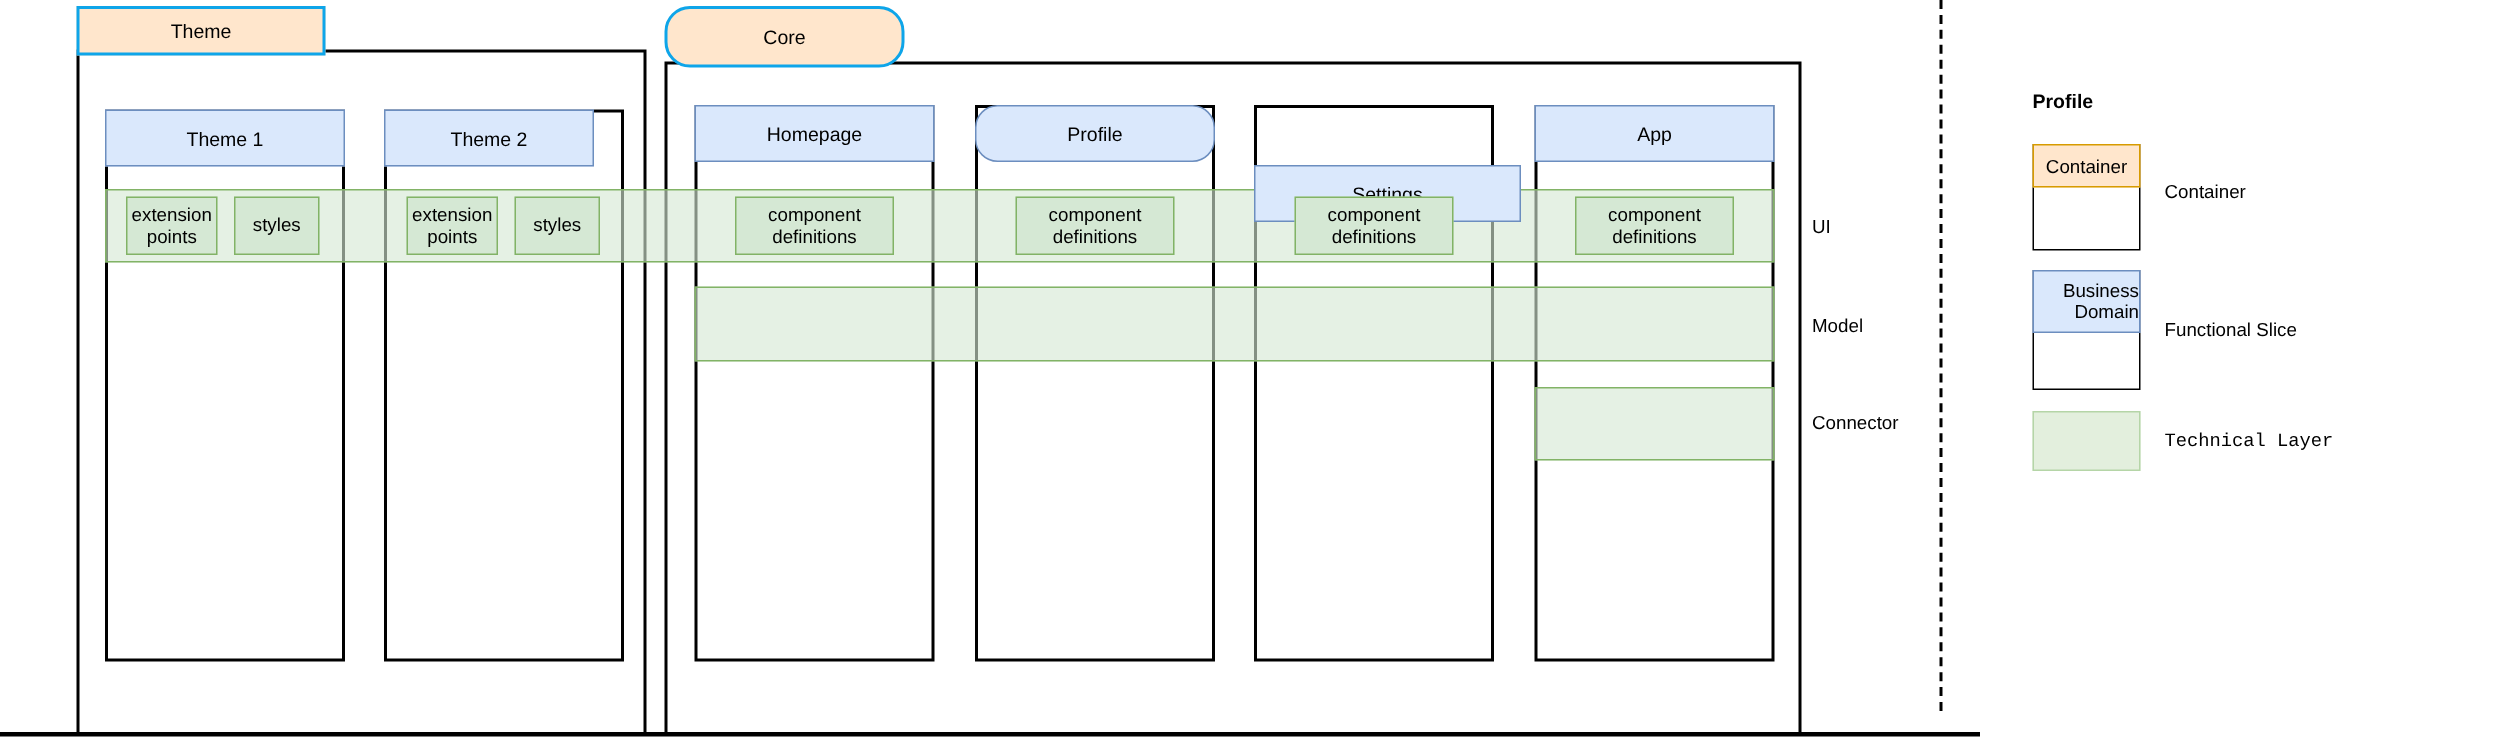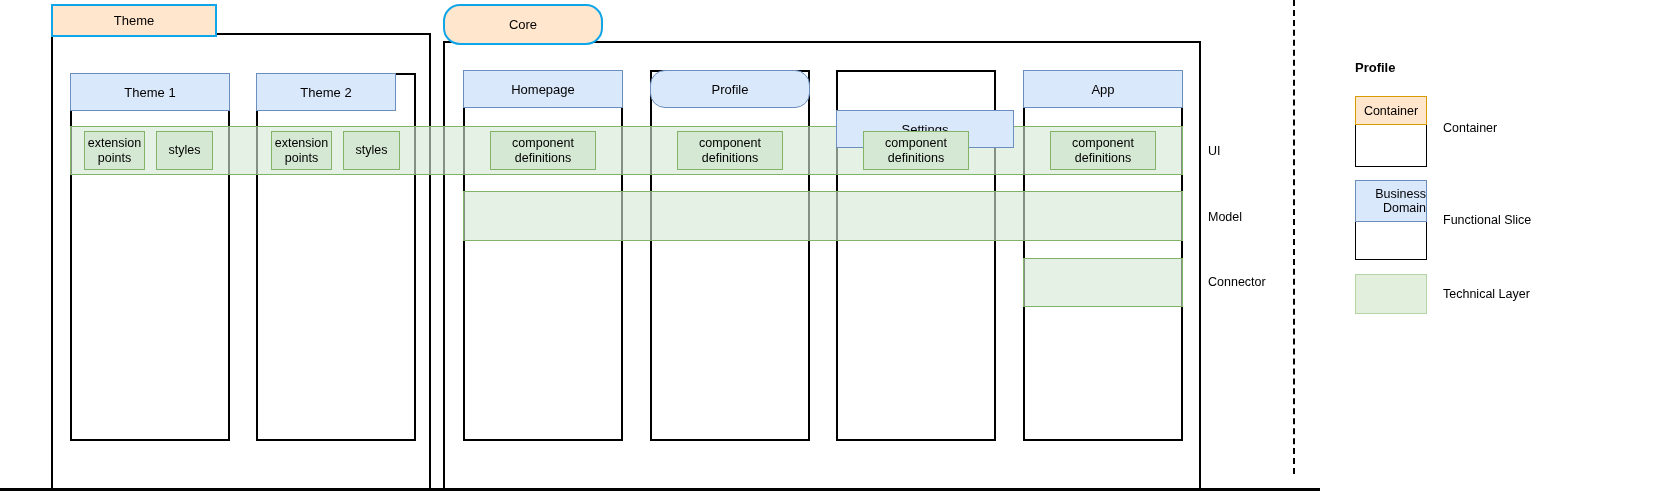--- a/index.html
+++ b/index.html
@@ -238,19 +238,19 @@
 
   <div class="abs legend-swatch-body" style="left:1355px; top:180px; width:72px; height:80px;"></div>
   <div class="abs legend-swatch-tab-blue" style="left:1355px; top:180px; width:72px; height:42px;">
     <span>Business Domain</span>
   </div>
   <div class="abs legend-label" style="left:1443px; top:210px; width:190px; height:20px;">
     <span>Functional Slice</span>
   </div>
 
   <div class="abs legend-swatch-green" style="left:1355px; top:274px; width:72px; height:40px;"></div>
-  <div class="abs legend-label" style="left:1443px; top:284px; width:190px; height:20px;">
+  <div class="abs legend-label" style="left:1443px; top:284px; width:190px; height:20px;font-family:Liberation Mono, monospace;">
     <span>Technical Layer</span>
   </div>
 
   <div class="abs bottom-rule" style="left:0px; top:488px; width:1320px; height:3px;"></div>
 
 </div>
 
 </body></html>

